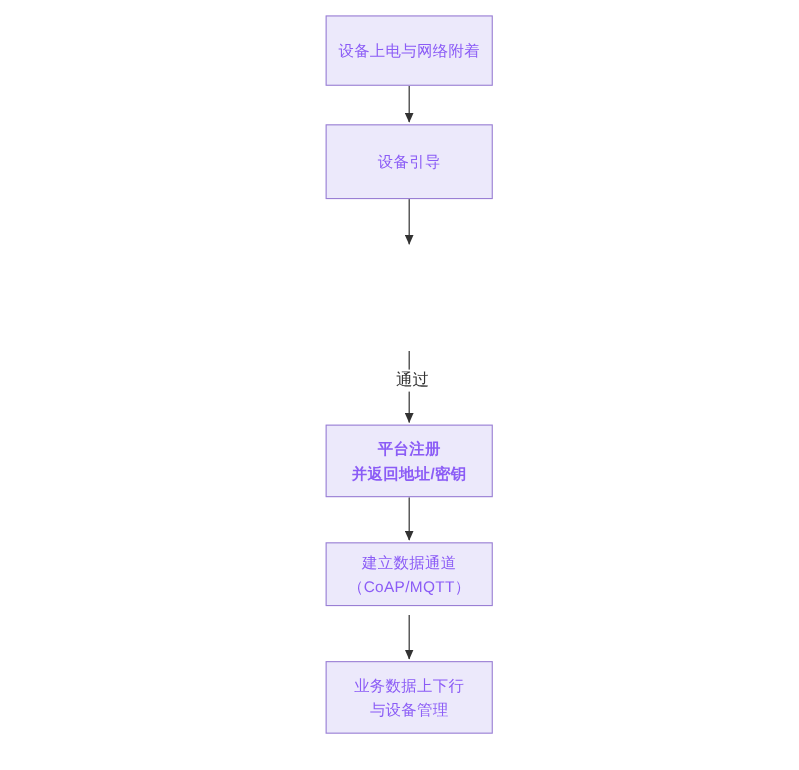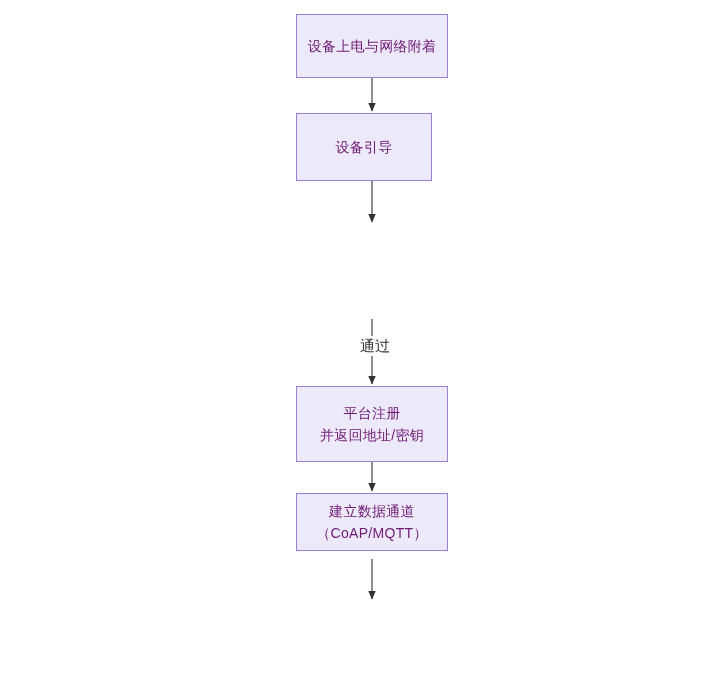--- a/index.html
+++ b/index.html
@@ -23,21 +23,21 @@
   }
   .node {
     position: absolute;
     box-sizing: border-box;
     display: flex;
     flex-direction: column;
     align-items: center;
     justify-content: center;
     background: #ece9fb;
     border: 1px solid #9a7fd4;
-    color: #701a75;
+    color: #8b5cf6;
     font-size: 14px;
     line-height: 22px;
     text-align: center;
     letter-spacing: 0.3px;
   }
   .node .line {
     display: block;
     white-space: nowrap;
   }
   .diamond-wrap {
@@ -97,31 +97,35 @@
     <line x1="372" y1="181" x2="372" y2="222" stroke="#333333" stroke-width="1.1" marker-end="url(#arrowhead)"></line>
     <line x1="372" y1="319" x2="372" y2="384" stroke="#333333" stroke-width="1.1" marker-end="url(#arrowhead)"></line>
     <line x1="372" y1="452" x2="372" y2="491" stroke="#333333" stroke-width="1.1" marker-end="url(#arrowhead)"></line>
     <line x1="372" y1="559" x2="372" y2="599" stroke="#333333" stroke-width="1.1" marker-end="url(#arrowhead)"></line>
   </svg>
 
   <div class="node" style="left:296px; top:14px; width:152px; height:64px;">
     <span class="line">设备上电与网络附着</span>
   </div>
 
-  <div class="node" style="left:296px; top:113px; width:136px; height:68px;">
+  <div class="node" style="left:296px; top:113px; width:152px; height:68px;">
     <span class="line">设备引导</span>
   </div>
 
 
   <div class="edge-label" style="left:354px; top:336px; width:36px;">通过</div>
 
-  <div class="node" style="left:296px; top:386px; width:152px; height:76px;">
+  <div class="node" style="left:296px; top:386px; width:152px; height:66px;font-weight:bold;">
     <span class="line">平台注册</span>
     <span class="line">并返回地址/密钥</span>
   </div>
 
   <div class="node" style="left:296px; top:493px; width:152px; height:58px;">
     <span class="line">建立数据通道</span>
     <span class="line">（CoAP/MQTT）</span>
   </div>
 
+  <div class="node" style="left:296px; top:601px; width:152px; height:66px;">
+    <span class="line">业务数据上下行</span>
+    <span class="line">与设备管理</span>
+  </div>
 
 </div>
 
 </body></html>

